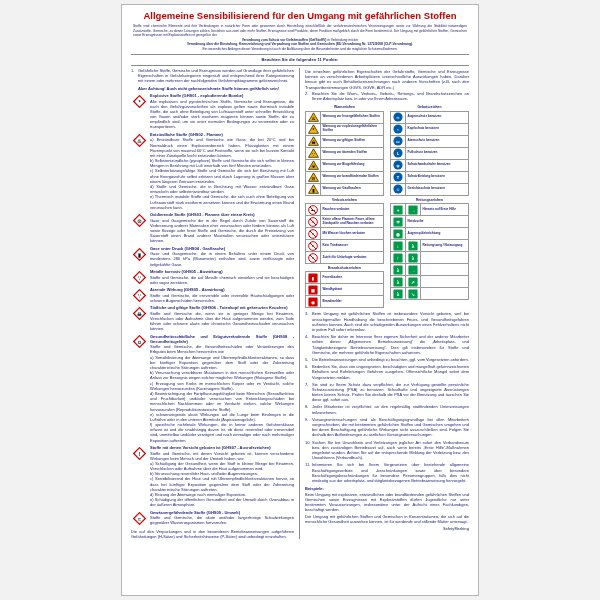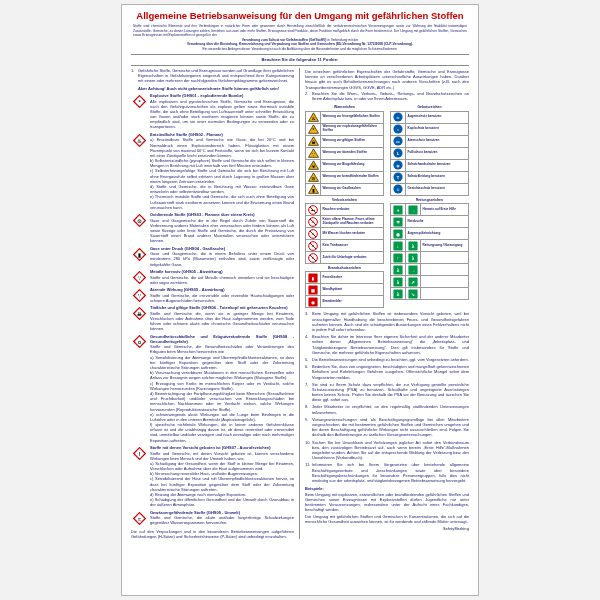--- a/index.html
+++ b/index.html
@@ -41,21 +41,21 @@
   .sicon.second:has(text:empty){display:none;}
   .slabel{flex:1;font-size:3.1px;font-weight:bold;line-height:1.25;display:flex;align-items:center;padding:0.5px 1.5px;text-align:left;}
   .ex-h{margin-top:2.5px;text-align:left;}
   .logo{text-align:right;font-size:3.8px;color:#55607a;font-weight:bold;margin-top:3px;}
 </style>
 </head>
 <body>
 
 <div class="poster">
 
-  <h1 class="title">Allgemeine Betriebsanweisung für den Umgang mit gefährlichen Stoffen</h1>
+  <h1 class="title">Allgemeine Sensibilisierend für den Umgang mit gefährlichen Stoffen</h1>
 
   <div class="intro">
     <p class="j">Stoffe sind chemische Elemente und ihre Verbindungen in natürlicher Form oder gewonnen durch Herstellung einschließlich der verfahrenstechnischen Verunreinigungen sowie zur Wahrung der Stabilität notwendigen Zusatzstoffe. Gemische, zu denen Lösungen zählen, bestehen aus zwei oder mehr Stoffen. Erzeugnisse sind Produkte, deren Funktion maßgeblich durch die Form bestimmt ist. Der Umgang mit gefährlichen Stoffen, Gemischen sowie Erzeugnissen mit Explosivstoffen ist geregelt in der</p>
     <p class="c"><span class="b">Verordnung zum Schutz vor Gefahrstoffen (GefStoffV)</span><span> in Verbindung mit der</span></p>
     <p class="c b">Verordnung über die Einstufung, Kennzeichnung und Verpackung von Stoffen und Gemischen (EU-Verordnung Nr. 1272/2008 (CLP-Verordnung).</p>
     <p class="c">Ein wesentliches Anliegen dieser Verordnung ist auch die Aufklärung über die Besonderheiten und die möglichen Schutzmaßnahmen.</p>
   </div>
 
   <div class="hr"></div>
   <div class="pts-hdr">Beachten Sie die folgenden 11 Punkte:</div>

